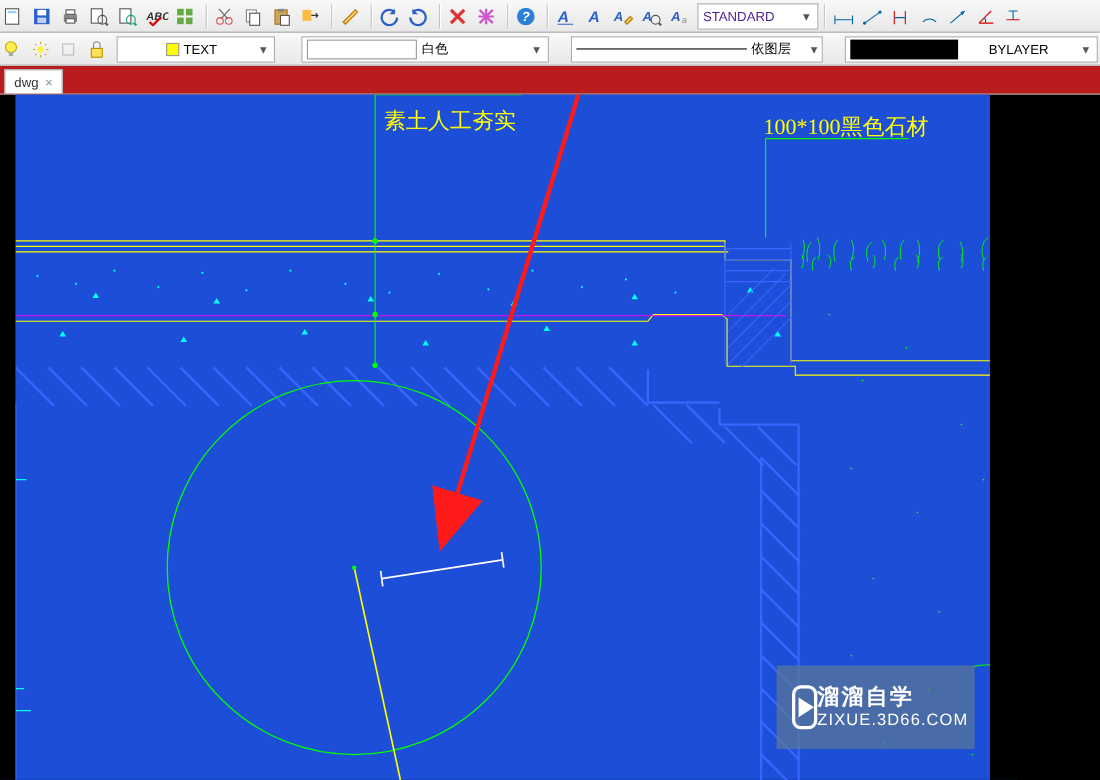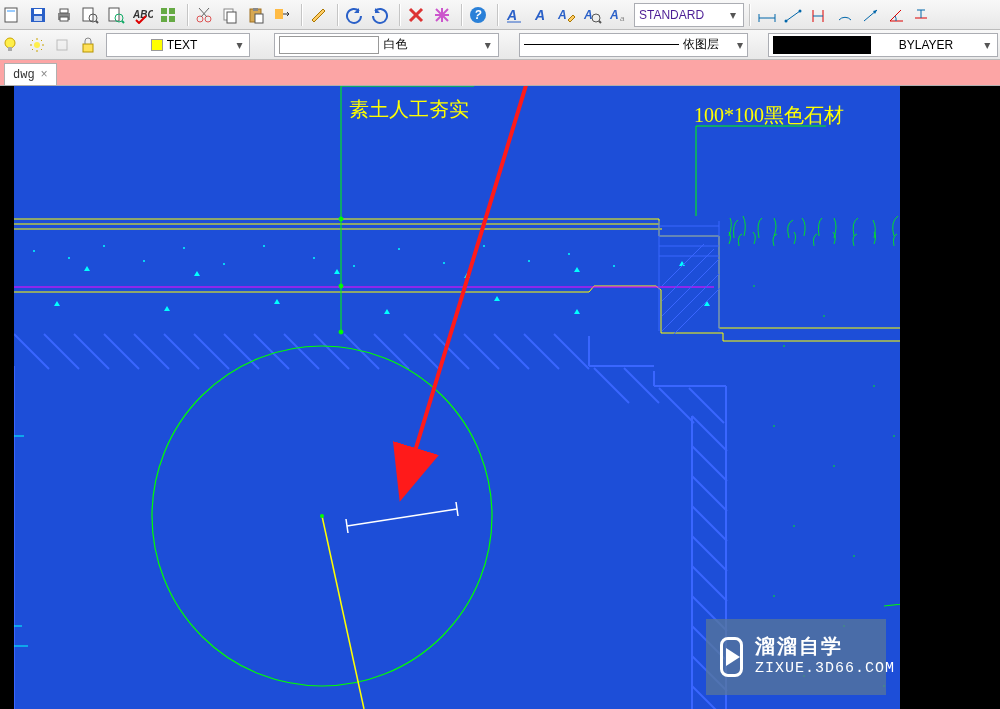--- a/index.html
+++ b/index.html
@@ -46,46 +46,46 @@
       gap: 4px;
     }
     .dropdown .caret {
       width: 12px; text-align:center; color:#555;
     }
     .swatch {
       width: 100px; height: 18px;
     }
     
     .tabbar {
-      height: 26px; background:#fca5a5; border-bottom:1px solid #b0b0b0;
-      display:flex; align-items:flex-end; padding-left:4px;font-family:Liberation Mono, monospace;
+      height: 26px; background:#b91c1c; border-bottom:1px solid #b0b0b0;
+      display:flex; align-items:flex-end; padding-left:4px;
     }
     .tab {
       display:flex; align-items:center; gap:6px;
       background:#fff; border:1px solid #b0b0b0; border-bottom:none;
       height:22px; padding:0 8px; font-size:12px; color:#333;
     }
     .tab .close { color:#888; cursor:pointer; }
     
     .canvas {
       position:relative;
       width:886px; height:calc(709px - 30px - 30px - 26px);
       background:#1d4ed8;
       overflow:hidden;
       margin-left:14px;
     }
     .cad-text { fill:#ffff00; font-family: "SimSun", serif; font-size:20px; }
     
     .watermark {
-      position:absolute; right:14px; bottom:14px;
+      position:absolute; right:14px; bottom:28px;
       width:180px; height:76px;
       background:rgba(90,120,150,0.72);
-      display:flex; align-items:center; gap:12px;
+      display:flex; align-items:center; 
       padding:0 14px; color:#fff;
-      font-family:Liberation Mono, monospace;
+      font-family:Liberation Sans, sans-serif;
     }
     .wm-play {
       width:40px; height:40px; border:3px solid #fff; border-radius:8px;
       display:flex; align-items:center; justify-content:center;
     }
     .wm-play::before{
       content:""; width:0;height:0;
       border-left:14px solid #fff; border-top:9px solid transparent; border-bottom:9px solid transparent;
       margin-left:3px;
     }

